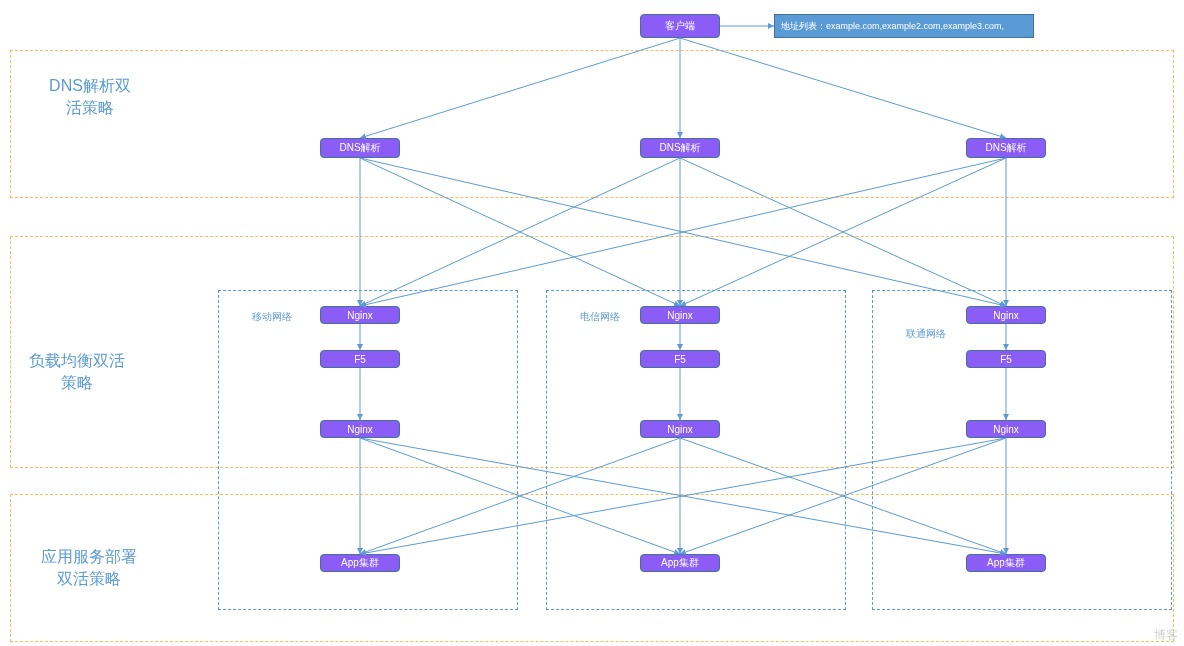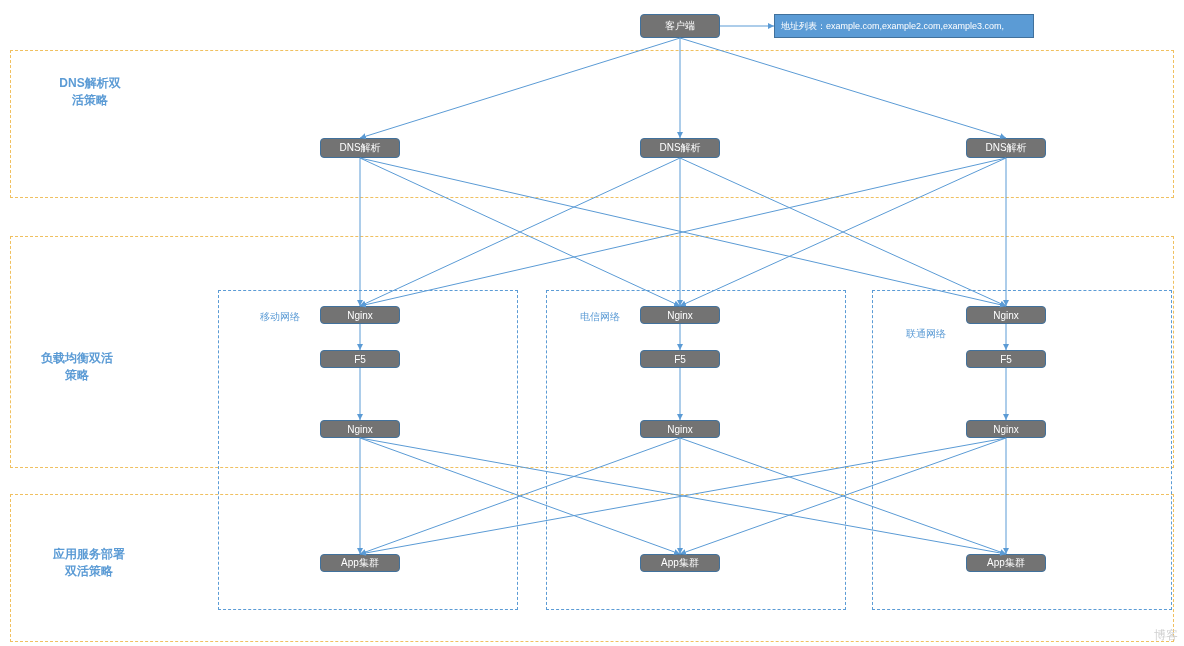--- a/index.html
+++ b/index.html
@@ -17,34 +17,34 @@
       background: transparent;
     }
     .net-zone {
       position: absolute;
       border: 1px dashed #5b9bd5;
       background: transparent;
     }
     .zone-label {
       position: absolute;
       color: #5b9bd5;
-      font-size: 12px;
-      font-weight: 700;
+      font-size: 16px;
+      font-weight: 400;
       text-align: center;
       line-height: 1.4;
     }
     .net-label {
       position: absolute;
       color: #5b9bd5;
       font-size: 10px;
       text-align: center;
     }
     .node {
       position: absolute;
-      background: #737373;
+      background: #8b5cf6;
       border: 1px solid #41719c;
       border-radius: 4px;
       color: #ffffff;
       font-size: 10px;
       display: flex;
       align-items: center;
       justify-content: center;
       text-align: center;
       padding: 0 6px;
     }
@@ -83,21 +83,21 @@
 活策略</div>
 <div class="zone-label" style="left:12px; top:350px; width:130px; white-space:pre-line;">负载均衡双活
 策略</div>
 <div class="zone-label" style="left:24px; top:546px; width:130px; white-space:pre-line;">应用服务部署
 双活策略</div>
 
 <div class="net-zone" style="left:218px; top:290px; width:300px; height:320px;"></div>
 <div class="net-zone" style="left:546px; top:290px; width:300px; height:320px;"></div>
 <div class="net-zone" style="left:872px; top:290px; width:300px; height:320px;"></div>
 
-<div class="net-label" style="left:252px; top:310px;margin-left:8px;">移动网络</div>
+<div class="net-label" style="left:252px; top:310px;">移动网络</div>
 <div class="net-label" style="left:580px; top:310px;">电信网络</div>
 <div class="net-label" style="left:906px; top:327px;">联通网络</div>
 
 <div class="node" style="left:640px; top:14px; width:80px; height:24px;">客户端</div>
 
 <div class="note" style="left:774px; top:14px; width:260px; height:24px;">地址列表：example.com,example2.com,example3.com,</div>
 
 <div class="node" style="left:320px; top:138px; width:80px; height:20px;">DNS解析</div>
 <div class="node" style="left:640px; top:138px; width:80px; height:20px;">DNS解析</div>
 <div class="node" style="left:966px; top:138px; width:80px; height:20px;">DNS解析</div>

